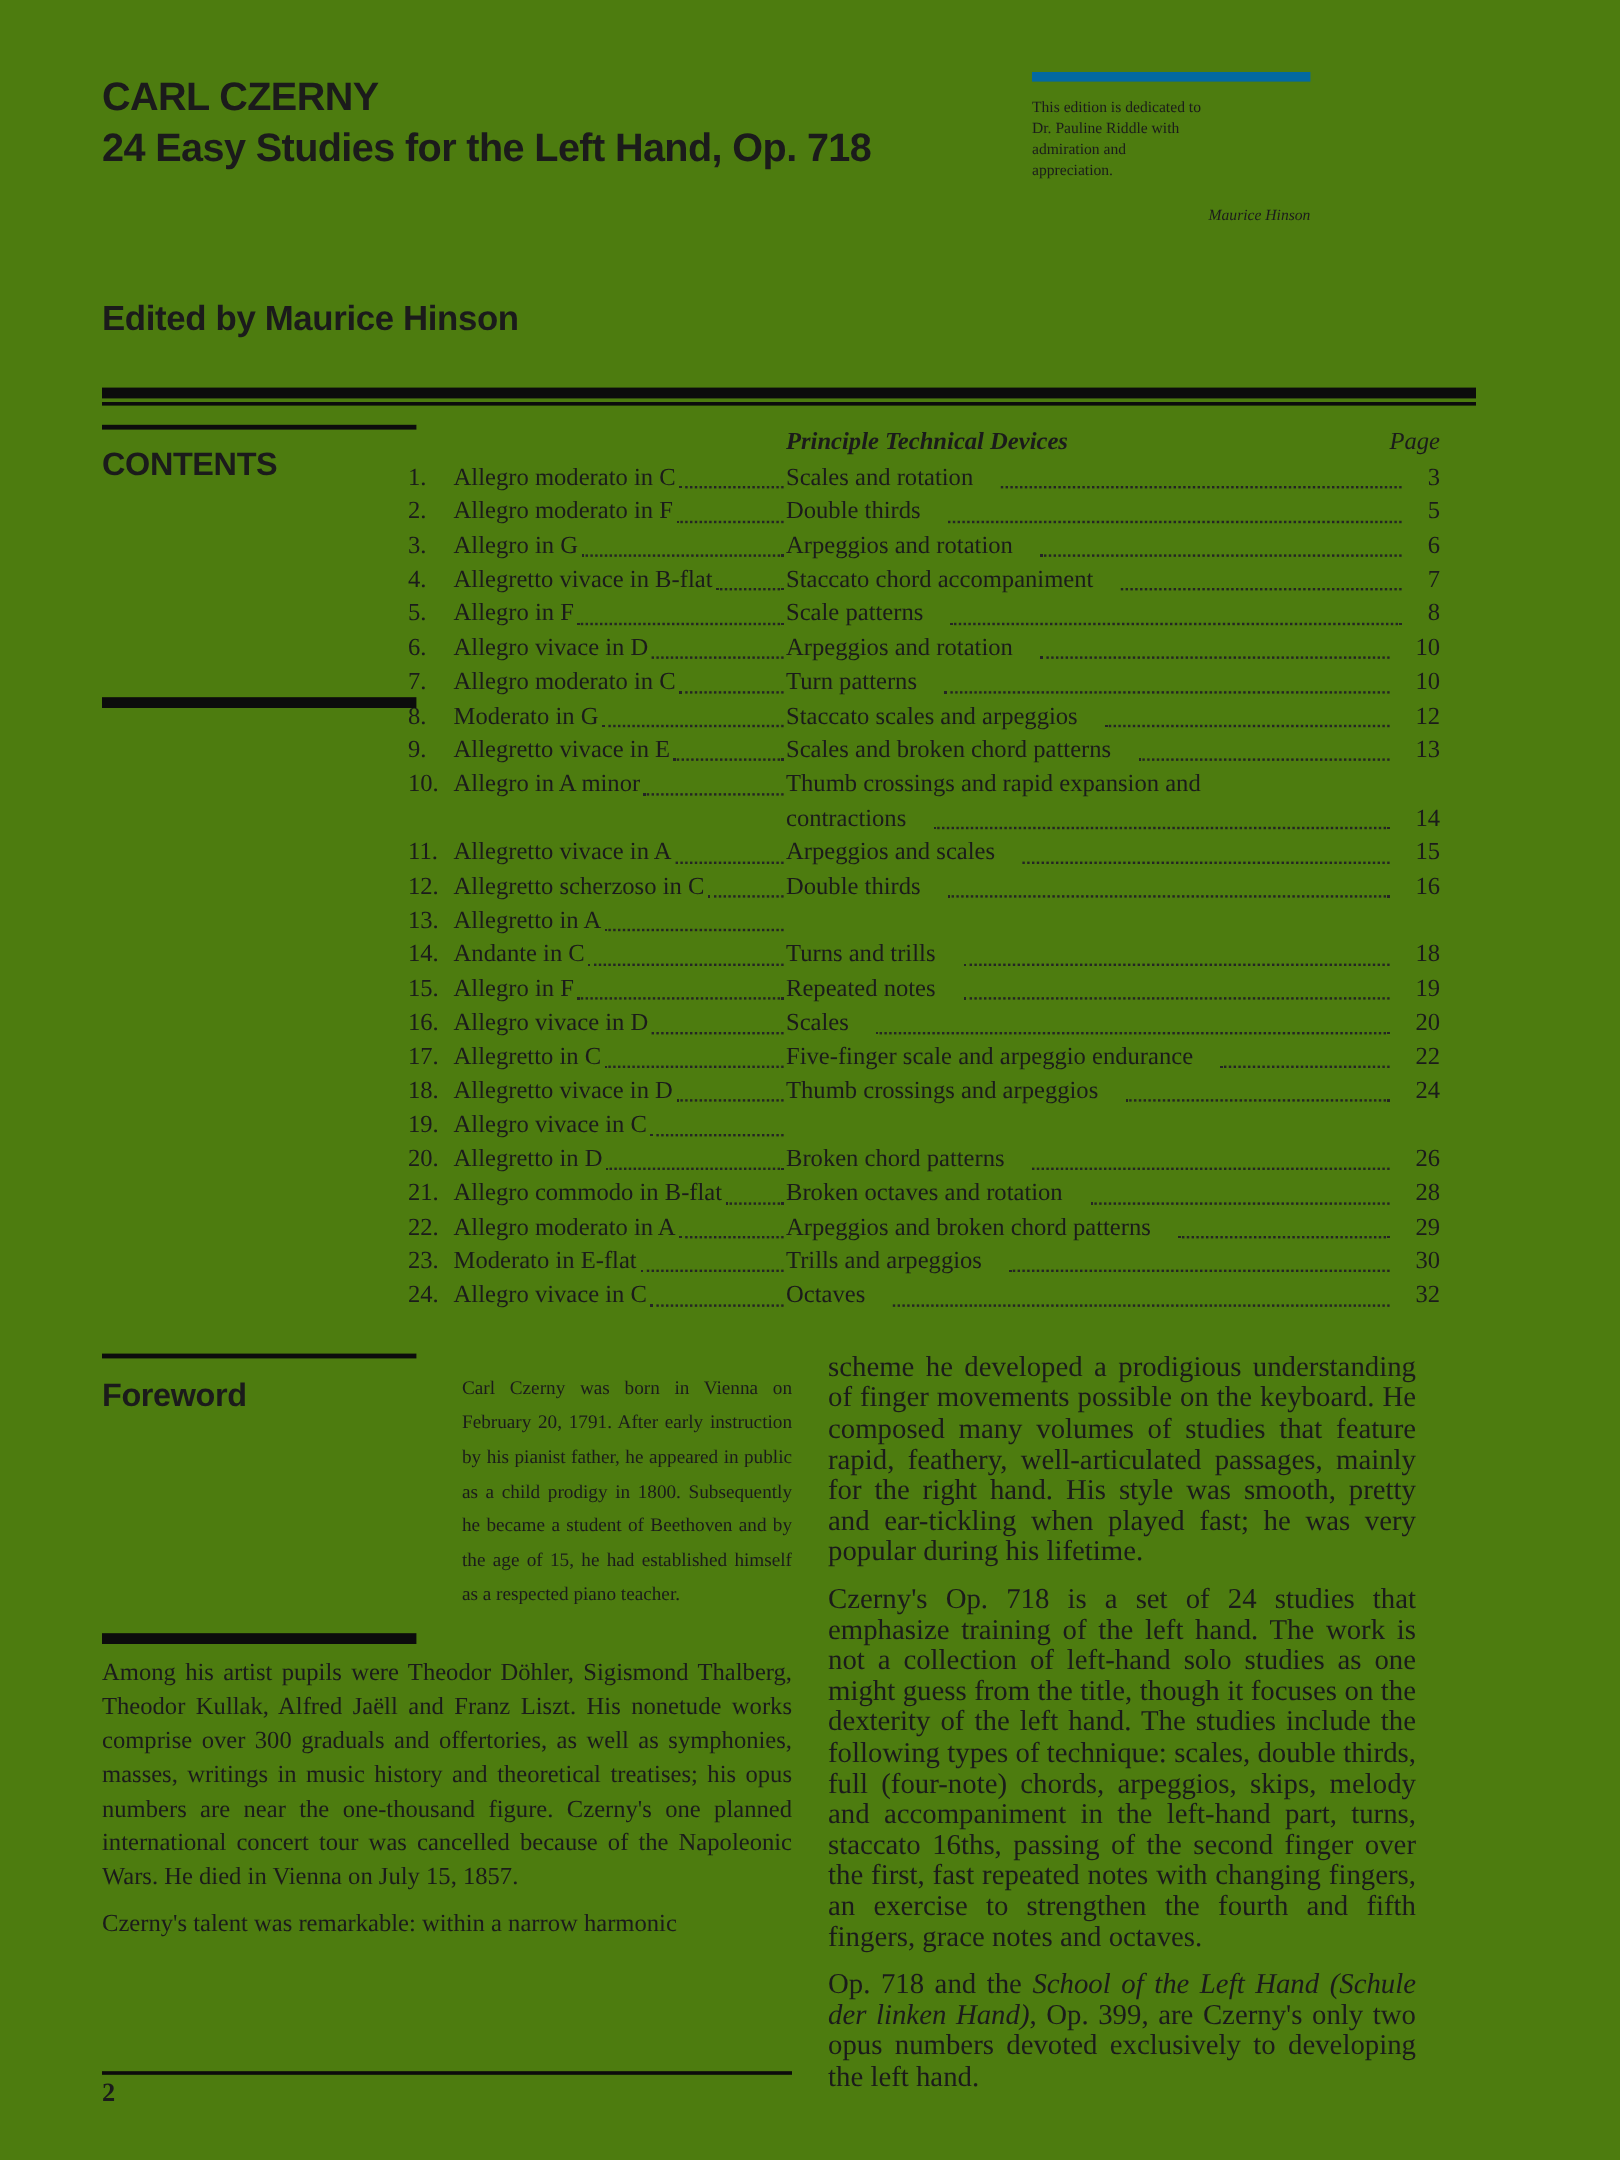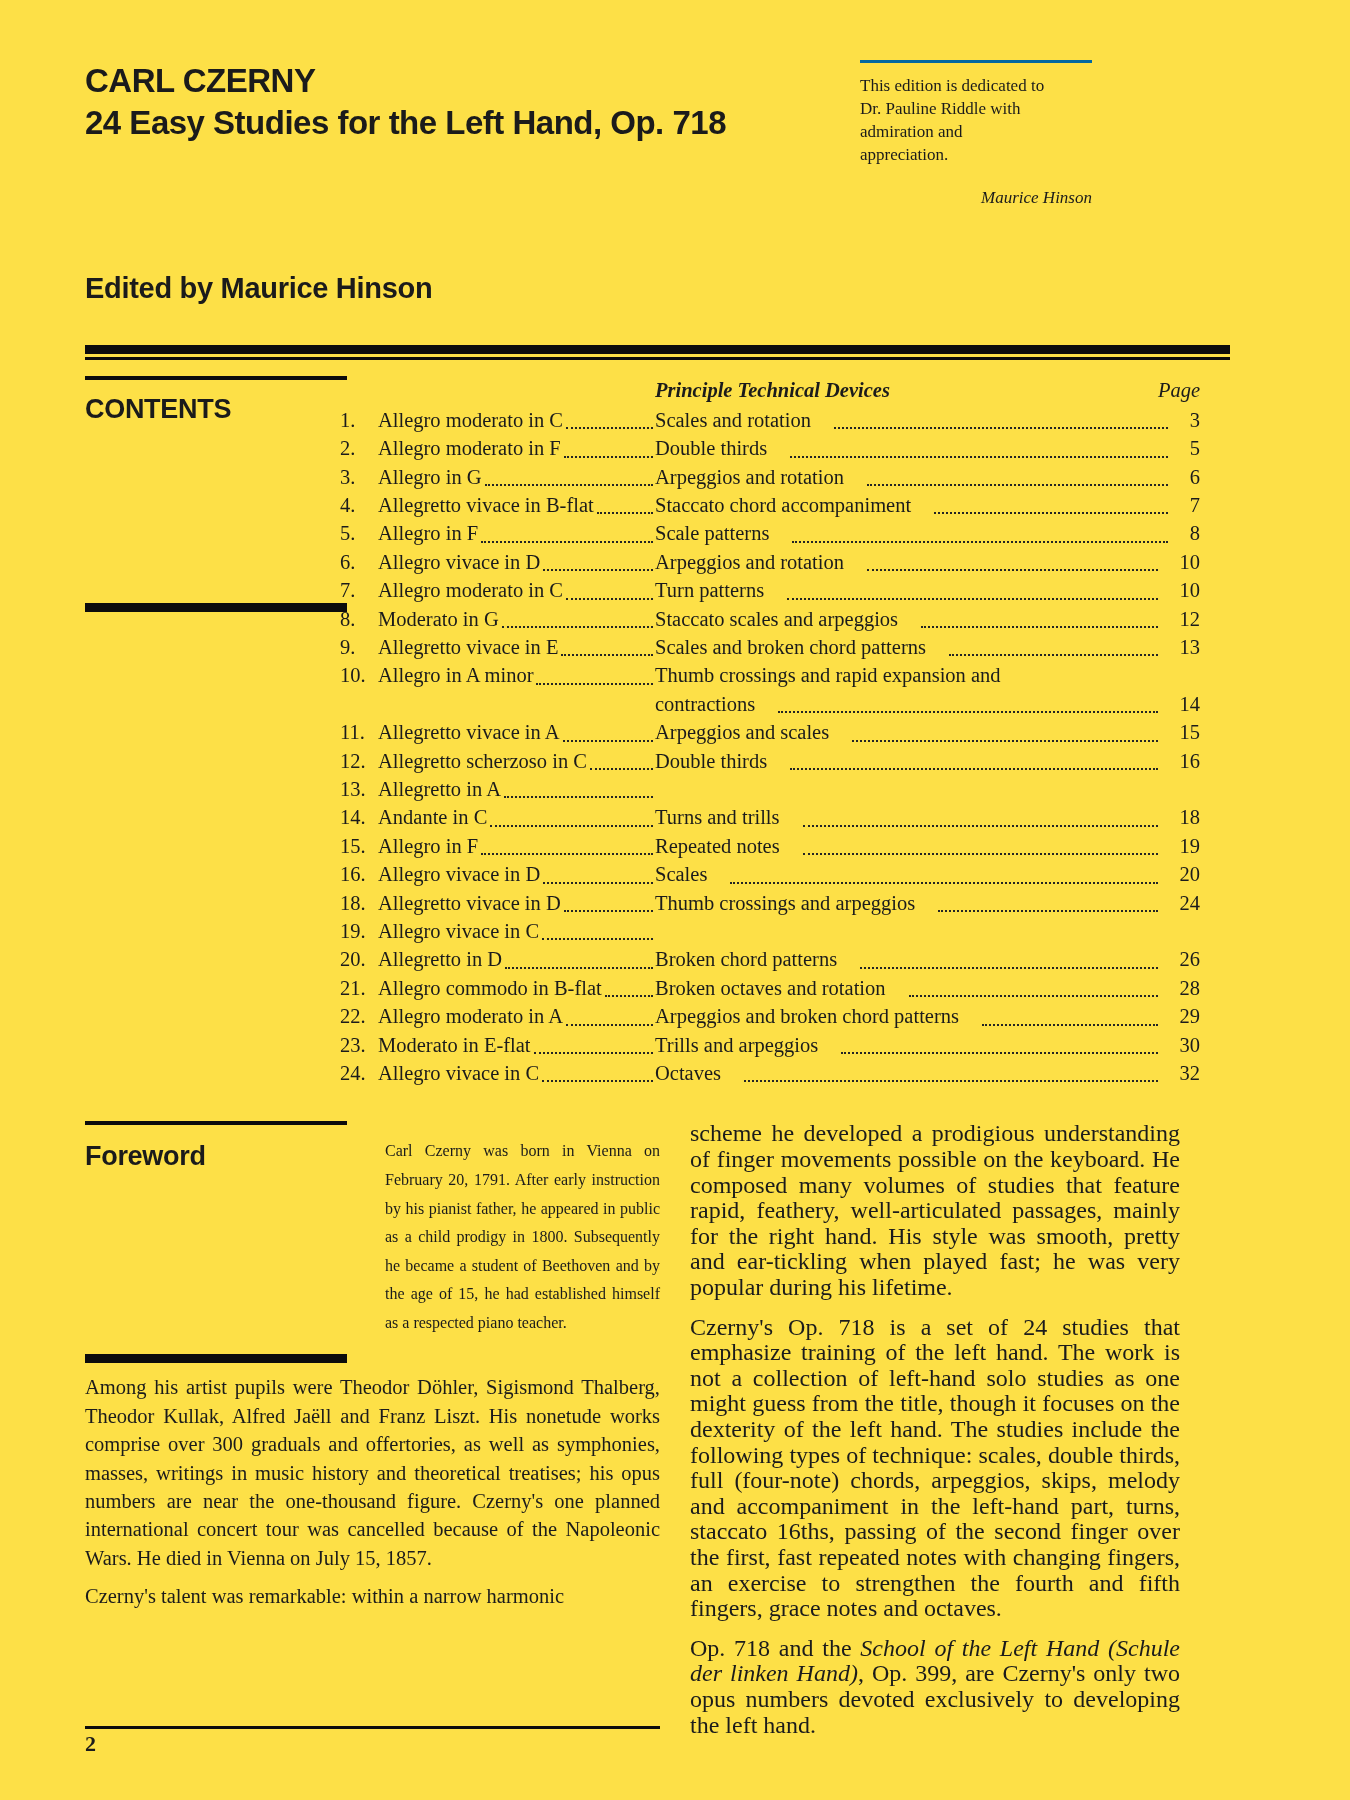--- a/index.html
+++ b/index.html
@@ -1,37 +1,37 @@
 <!DOCTYPE html>
 <html><head>
 <meta charset="utf-8">
 <style>
   html,body{margin:0;padding:0;background:#e8e8e6;}
   .page{
     position:relative;
     width:1350px;height:1800px;
     margin:0 auto;
-    background:#fde047;
+    background:#4d7c0f;
     color:#1b1b1b;
     box-sizing:border-box;
     padding:60px 120px 0 85px;
     font-family:"Liberation Serif", serif;
     overflow:hidden;
   }
   
   .hdr{display:flex;justify-content:space-between;align-items:flex-start;}
   .title-block h1{
     font-family:"Liberation Sans", sans-serif;
     font-weight:700;font-size:33px;line-height:1.28;
     letter-spacing:-0.5px;margin:0;
   }
   .dedication{
     width:232px;margin-right:138px;flex:none;
-    border-top:3px solid #0369a1;padding-top:12px;
-    font-size:17px;line-height:1.35;
+    border-top:8px solid #0369a1;padding-top:12px;
+    font-size:13px;line-height:1.35;
   }
   .dedication .ded-text{white-space:pre-line;margin:0;}
   .dedication .sig{margin:20px 0 0;text-align:right;font-style:italic;}
   .edited{
     margin-top:62px;
     font-family:"Liberation Sans", sans-serif;
     font-weight:700;font-size:29px;letter-spacing:-0.3px;
   }
   .double-rule{
     margin-top:40px;height:3px;
@@ -315,20 +315,32 @@
               <span class="t">Allegro vivace in D</span>
               <span class="dots"></span>
             </span>
             <span class="toc-dev">
               <span class="t">Scales</span>
               <span class="dots"></span>
               <span class="pg">20</span>
             </span>
           </li>
           <li class="toc-row">
+            <span class="toc-num">17.</span>
+            <span class="toc-title">
+              <span class="t">Allegretto in C</span>
+              <span class="dots"></span>
+            </span>
+            <span class="toc-dev">
+              <span class="t">Five-finger scale and arpeggio endurance</span>
+              <span class="dots"></span>
+              <span class="pg">22</span>
+            </span>
+          </li>
+          <li class="toc-row">
             <span class="toc-num">18.</span>
             <span class="toc-title">
               <span class="t">Allegretto vivace in D</span>
               <span class="dots"></span>
             </span>
             <span class="toc-dev">
               <span class="t">Thumb crossings and arpeggios</span>
               <span class="dots"></span>
               <span class="pg">24</span>
             </span>

